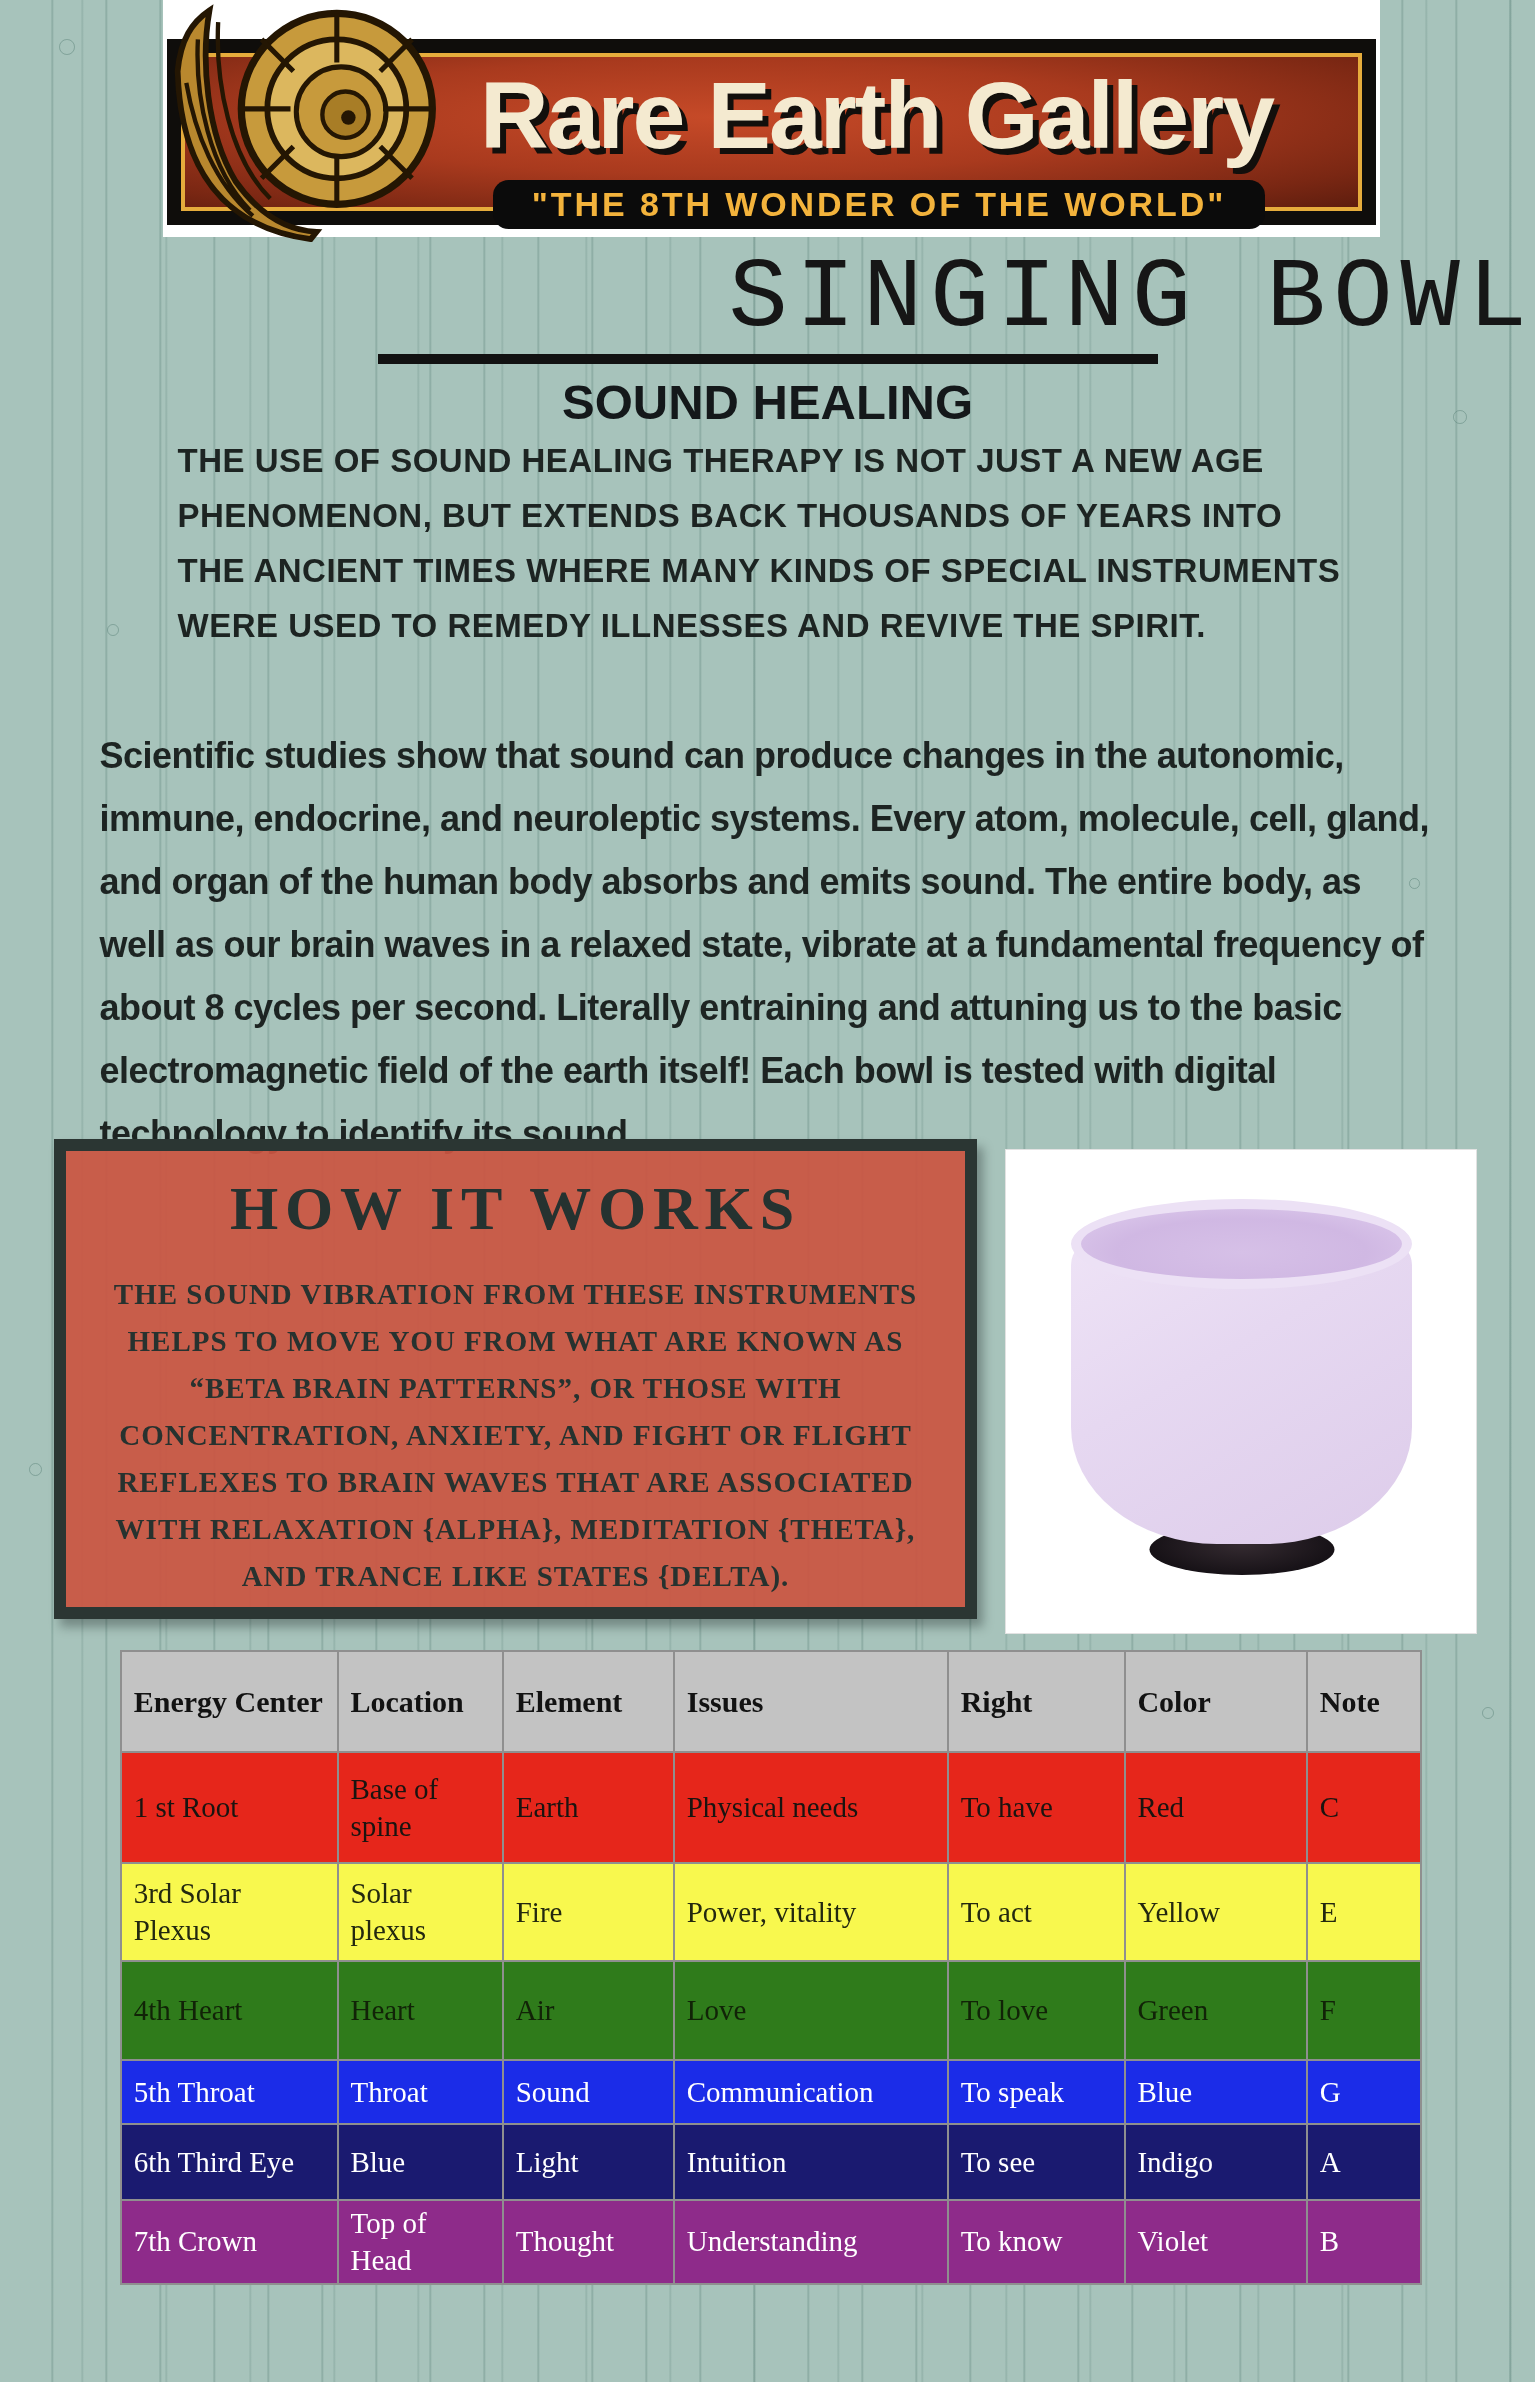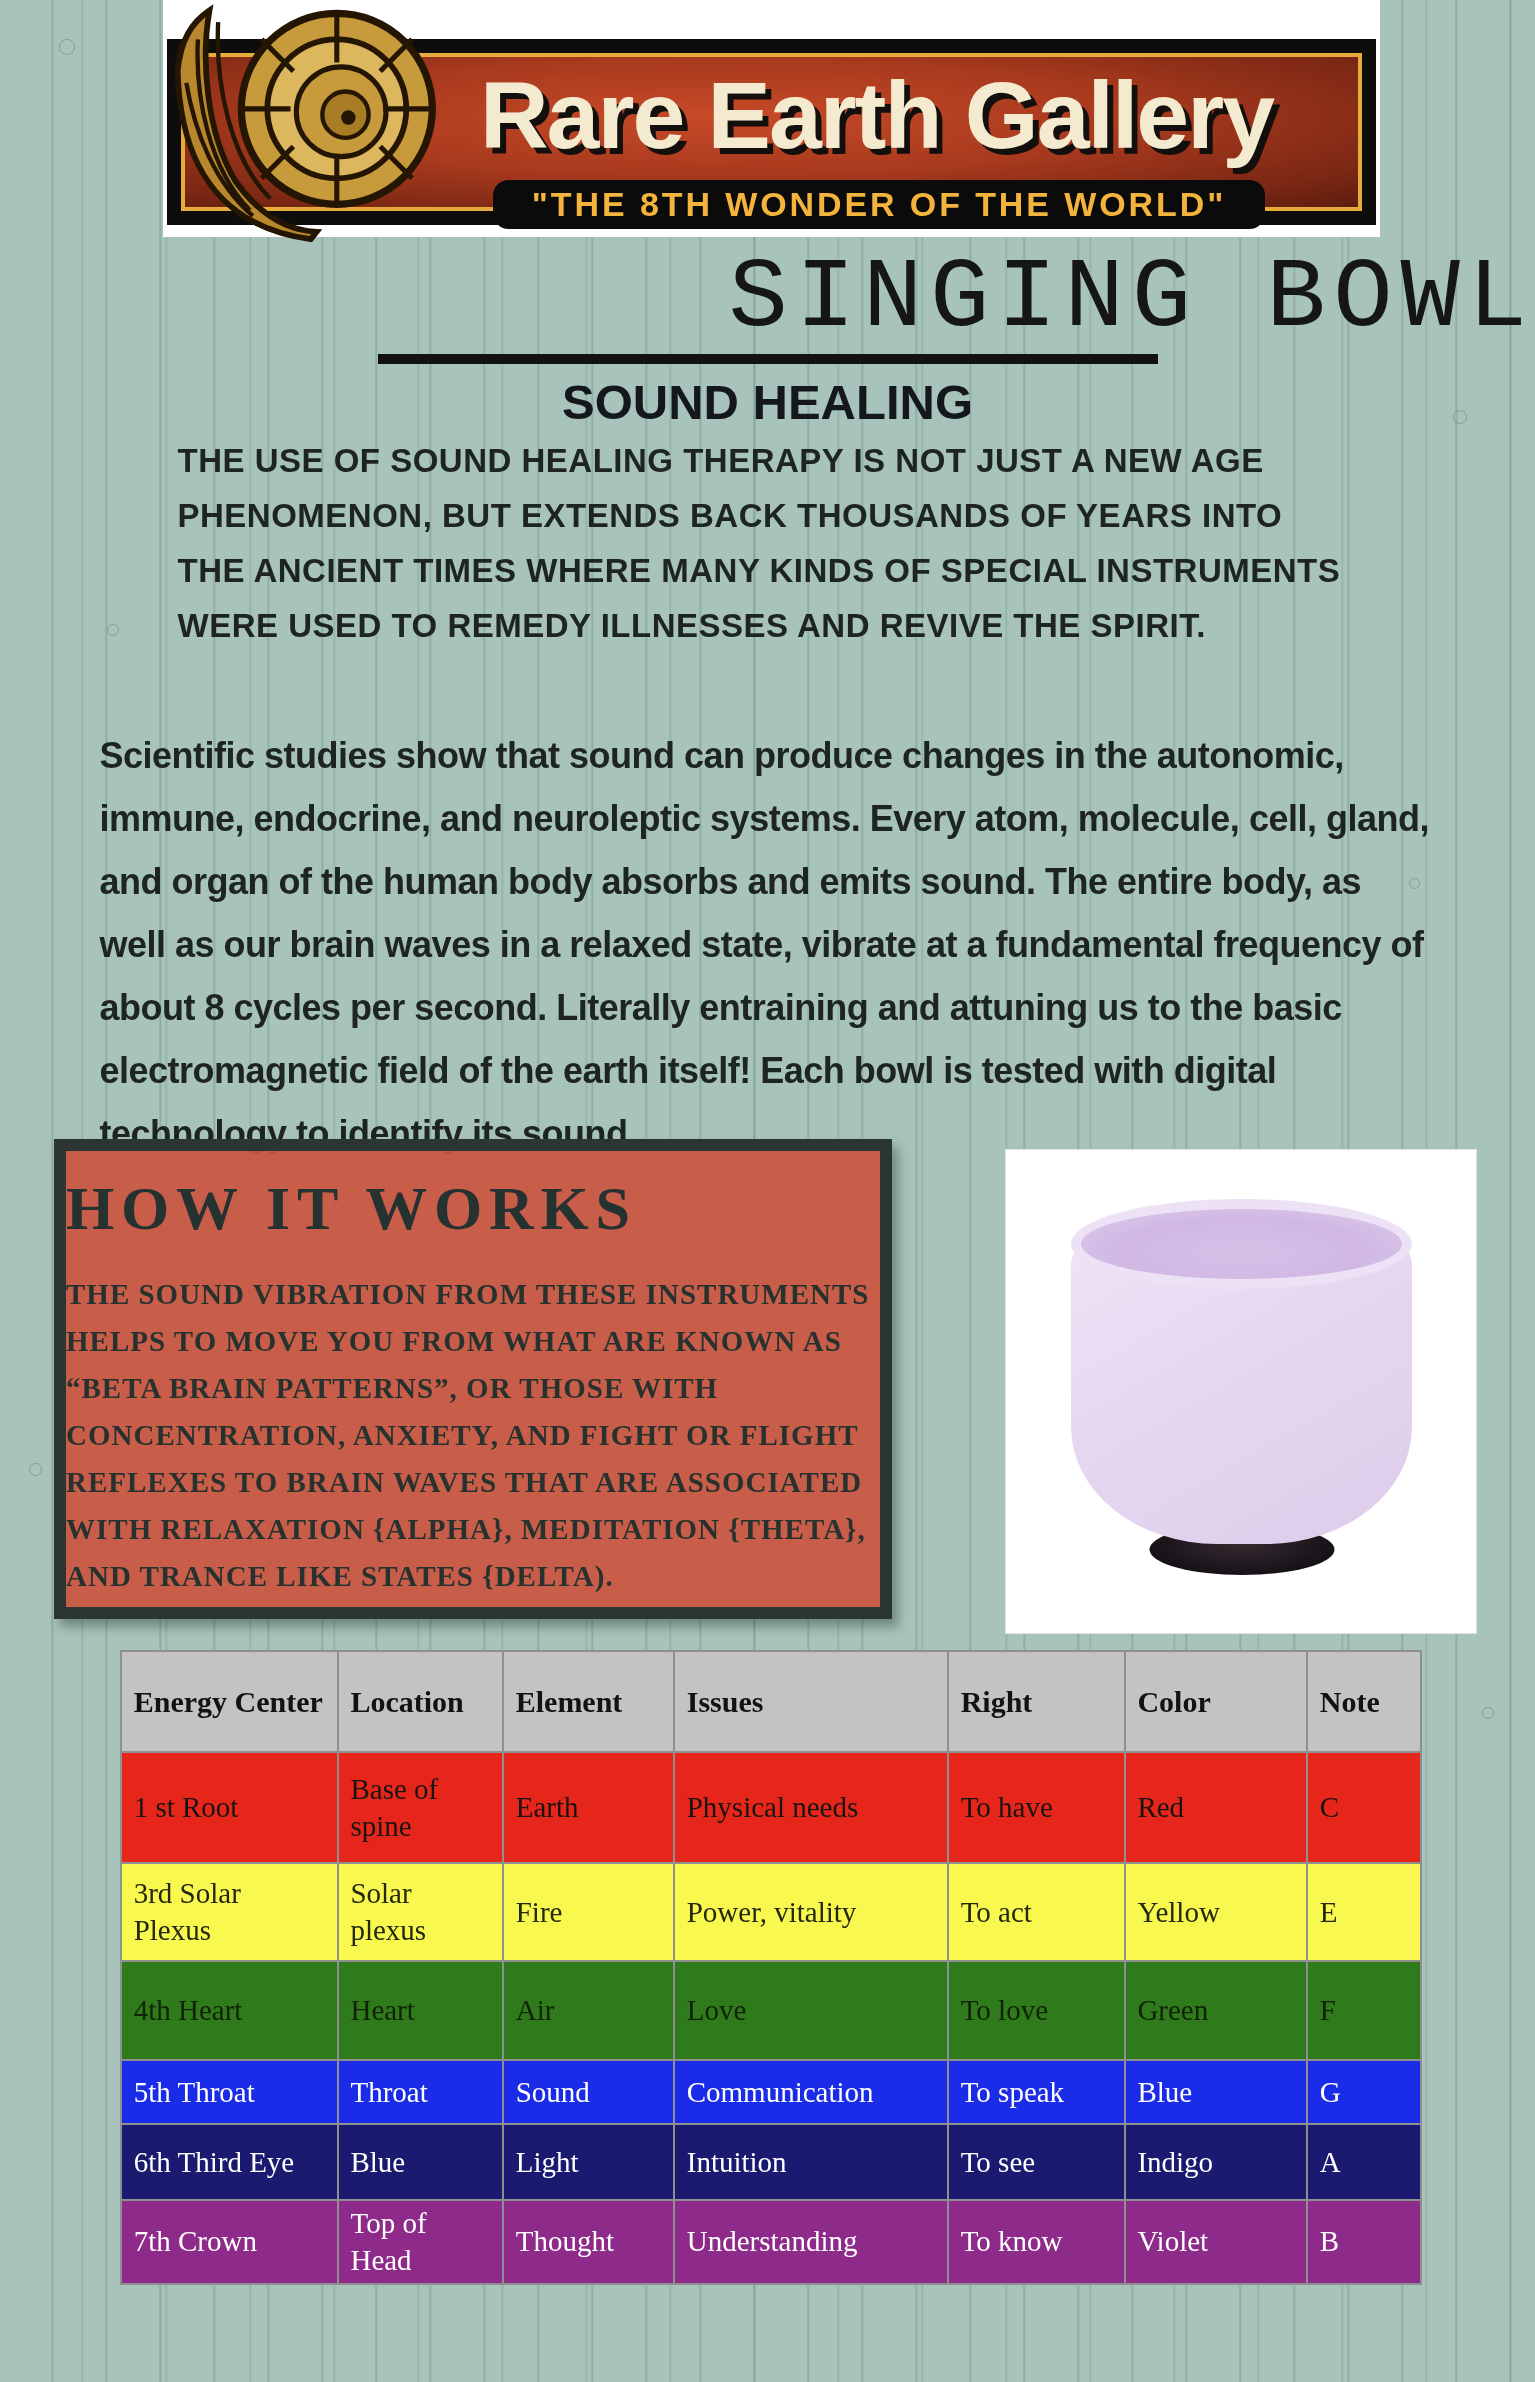--- a/index.html
+++ b/index.html
@@ -31,23 +31,23 @@
   #main-title{font-family:Liberation Mono, monospace;font-size:99px;line-height:94px;letter-spacing:7.8px;color:#161616;font-weight:400;text-align:right;}
   #title-underline{width:780px;height:10.7px;background:#121212;margin:7.8px auto 9.8px auto;}
   #subtitle{font-size:49px;font-weight:700;letter-spacing:0px;color:#14181a;}
 
   
   .center-par{position:absolute;left:50%;transform:translateX(-50%);text-align:left;color:#1d2422;}
   #para-upper{top:433px;width:1180px;font-size:33px;line-height:55px;font-weight:700;letter-spacing:0.5px;}
   #para-body{top:724px;width:1336px;font-size:36px;line-height:63px;font-weight:700;letter-spacing:-0.5px;}
 
   
-  #how-box{position:absolute;left:54px;top:1139px;width:838px;height:480px;box-sizing:border-box;
+  #how-box{position:absolute;left:54px;top:1139px;width:923px;height:480px;box-sizing:border-box;
     border:12.7px solid #2b3633;background:rgba(202,85,66,0.93);box-shadow:5.9px 7.8px 9.8px rgba(20,30,28,0.35);
-    text-align:left;}
+    text-align:center;}
   #how-title{font-family:"Liberation Serif",serif;font-size:62px;font-weight:700;letter-spacing:6.8px;color:#253230;margin-top:21.5px;}
   #how-body{font-family:"Liberation Serif",serif;font-size:29px;line-height:47px;font-weight:700;letter-spacing:1px;
     color:#27322f;width:858px;margin:27px auto 0 auto;}
 
   
   #bowl-frame{position:absolute;left:1005px;top:1149px;width:472px;height:485px;background:#ffffff;border:1px solid #e2e2e2;box-sizing:border-box;}
   #bowl{position:absolute;left:65px;top:49px;width:341px;height:390px;}
   #bowl-base{position:absolute;left:50%;bottom:13.7px;transform:translateX(-50%);width:185px;height:51px;border-radius:50%;
     background:radial-gradient(ellipse at 50% 40%, #352b31 0%, #171217 70%);}
   #bowl-body{position:absolute;left:0;top:41px;width:341px;height:304px;

